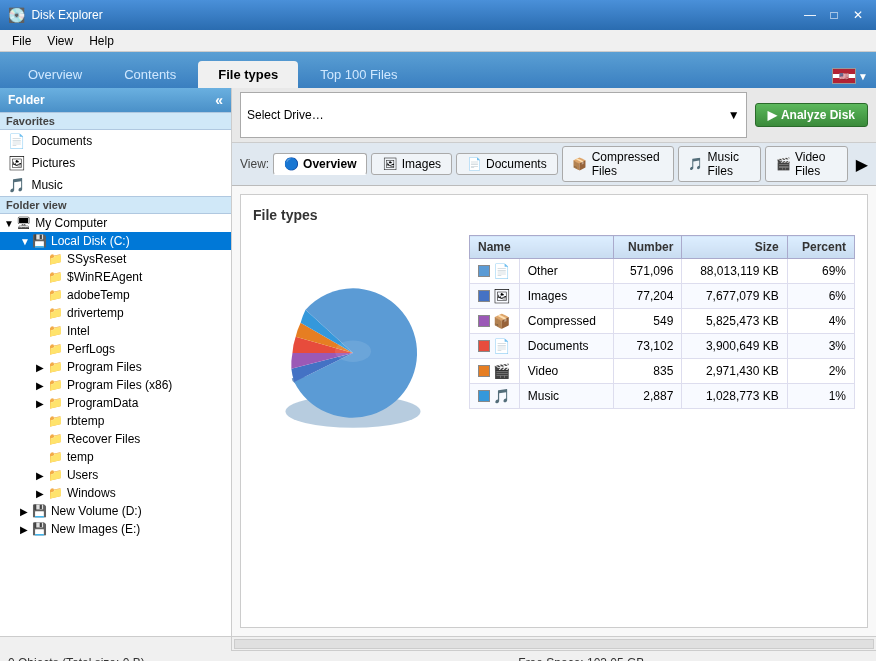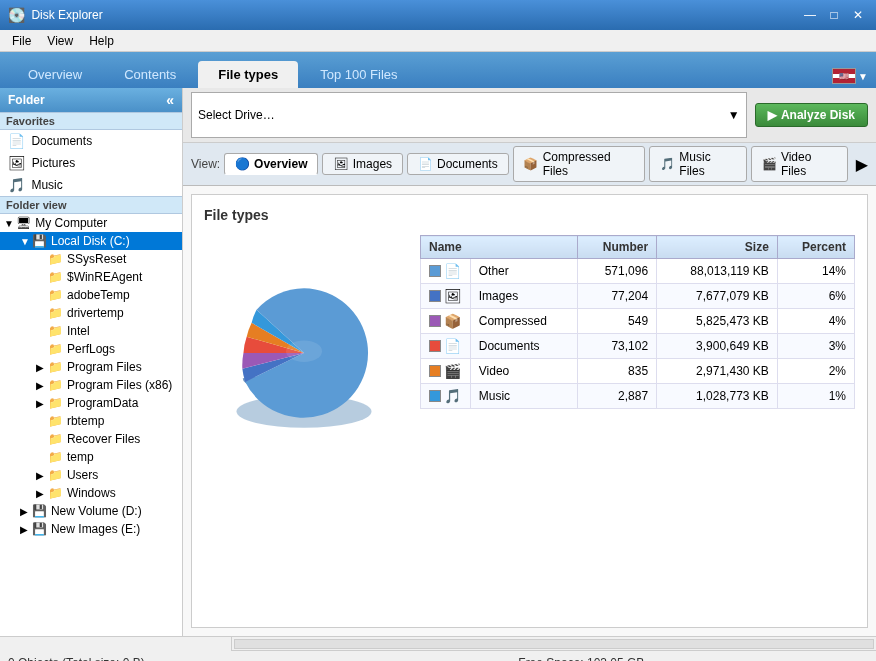--- a/index.html
+++ b/index.html
@@ -81,21 +81,21 @@
     }
 
     
     .main-layout {
       display: flex;
       height: calc(661px - 30px - 22px - 36px - 25px);
     }
 
     
     .sidebar {
-      width: 183px;
+      width: 232px;
       background: white;
       border-right: 1px solid #ccc;
       overflow-y: auto;
       display: flex;
       flex-direction: column;
     }
     .sidebar-header {
       background: linear-gradient(to bottom, #6ab0e0, #4a90c8);
       color: white;
       font-weight: bold;
@@ -525,21 +525,21 @@
             <tr>
       <td style="width:30px;">
         <div style="display:flex;align-items:center;gap:3px;">
           <div style="width:12px;height:12px;background:#5b9bd5;border:1px solid #888;"></div>
           <span style="font-size:14px;">📄</span>
         </div>
       </td>
       <td>Other</td>
       <td class="td-right">571,096</td>
       <td class="td-right">88,013,119 KB</td>
-      <td class="td-right">14%</td>
+      <td class="td-right">69%</td>
     </tr>
                 <tr>
       <td style="width:30px;">
         <div style="display:flex;align-items:center;gap:3px;">
           <div style="width:12px;height:12px;background:#4472c4;border:1px solid #888;"></div>
           <span style="font-size:14px;">🖼</span>
         </div>
       </td>
       <td>Images</td>
       <td class="td-right">77,204</td>

